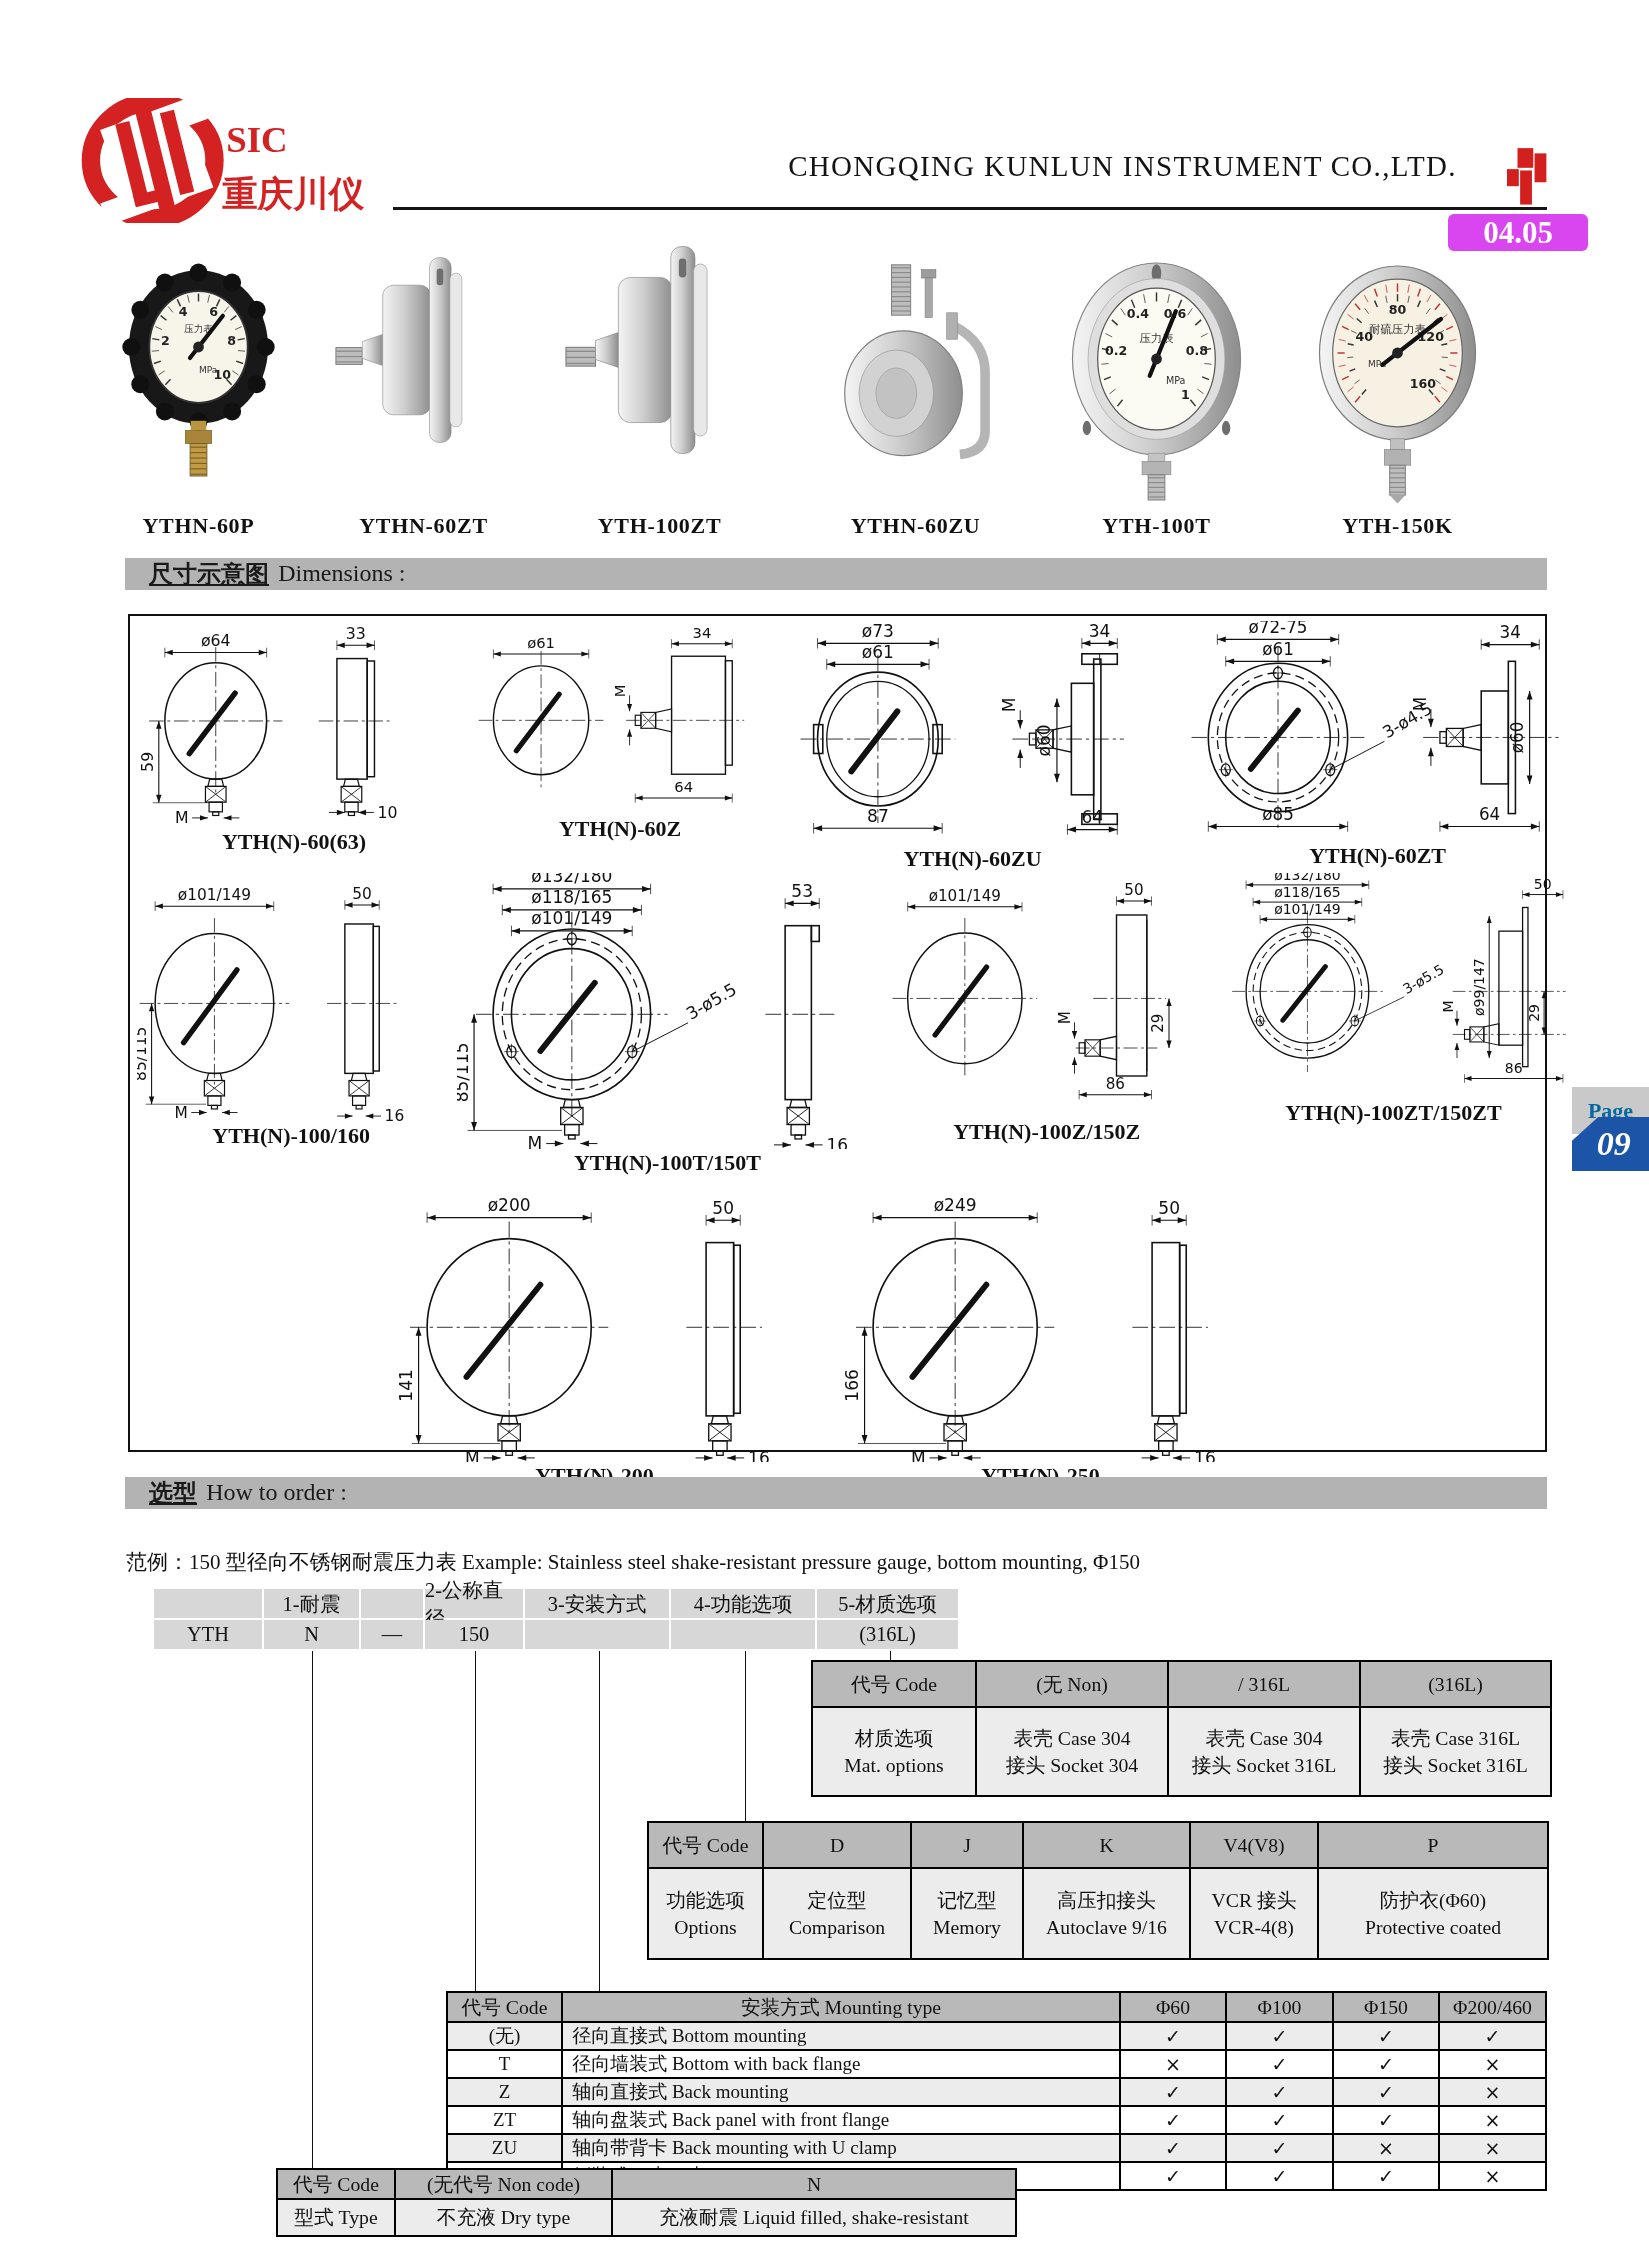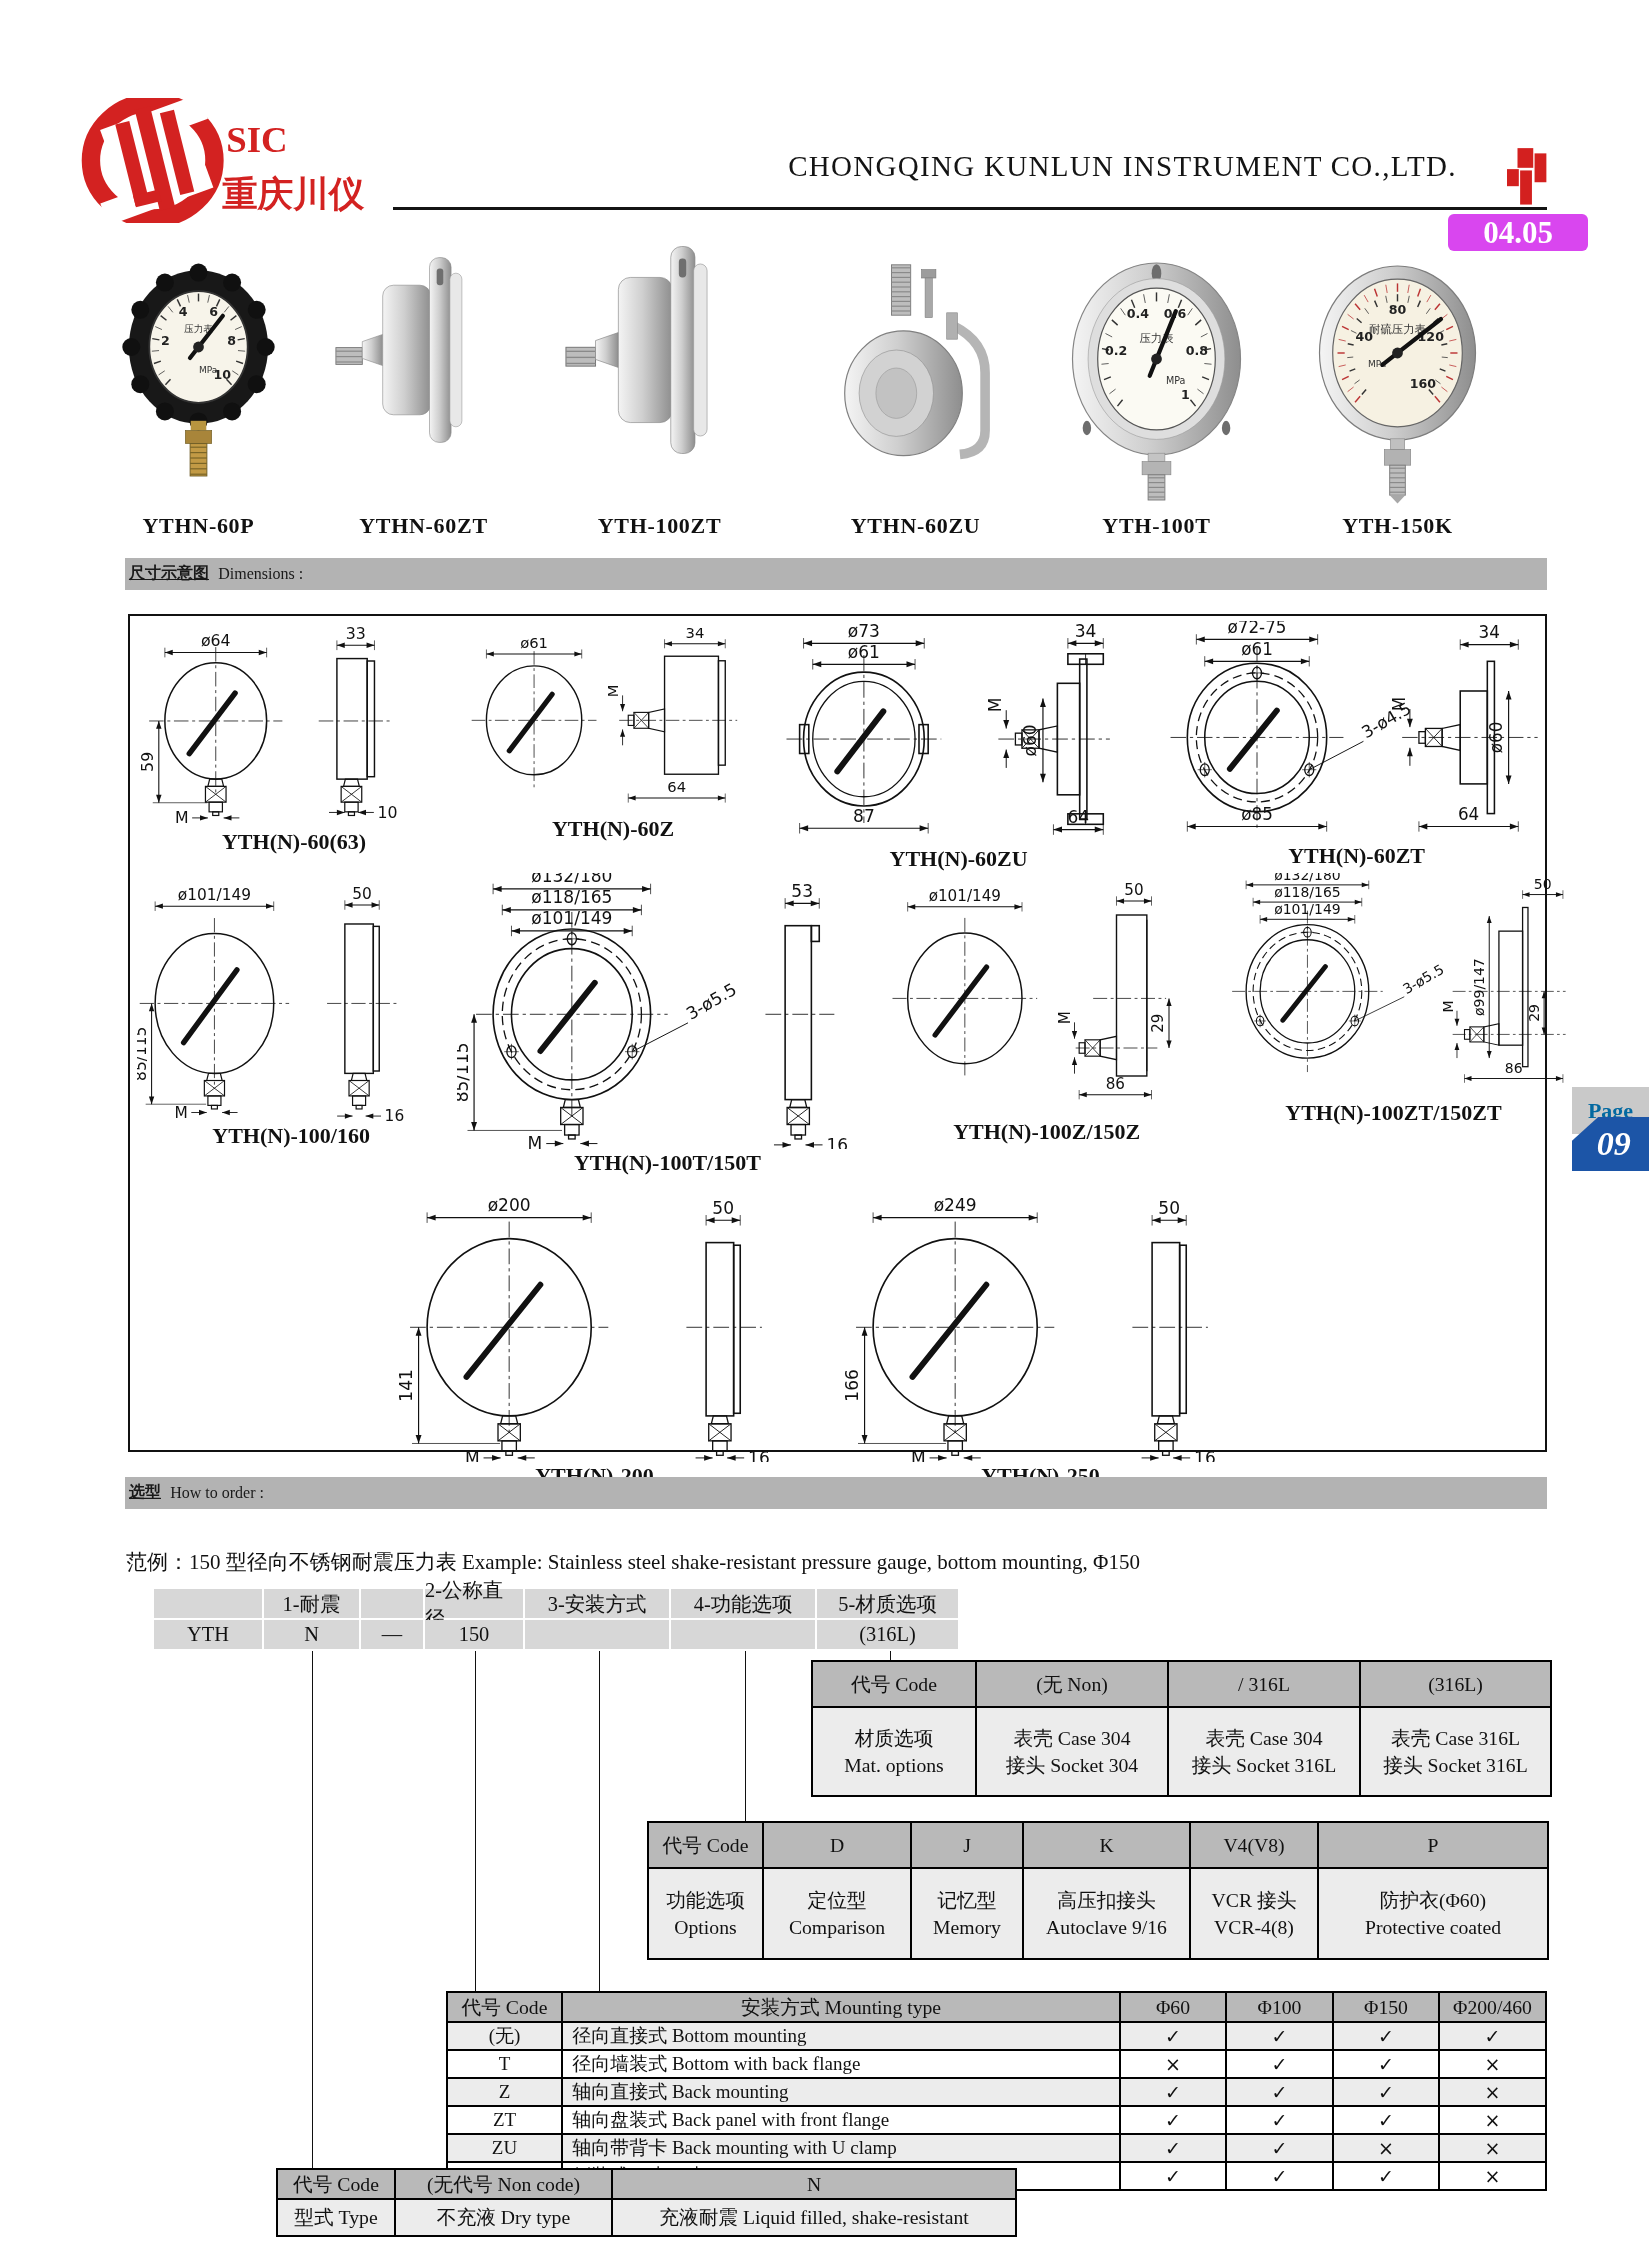--- a/index.html
+++ b/index.html
@@ -6,21 +6,21 @@
   #page{position:relative;width:1650px;height:2250px;background:#fff;font-family:"Liberation Serif",serif;color:#111;overflow:hidden;}
   .abs{position:absolute;}
   
   #company{position:absolute;left:689px;top:150px;width:867px;text-align:center;font-size:29px;letter-spacing:1.3px;color:#141414;}
   #head-rule{position:absolute;left:393px;top:207px;width:1154px;height:2.6px;background:#141414;}
   #code-badge{position:absolute;left:1448px;top:214px;width:140px;height:37px;background:#d946ef;border-radius:5.9px;color:#fff;font-size:31px;display:flex;align-items:center;justify-content:center;font-weight:bold;}
   
   .product{position:absolute;top:230px;width:227px;height:309px;display:flex;flex-direction:column;align-items:center;}
   .plabel{margin-top:auto;font-size:22px;font-weight:bold;letter-spacing:0.7px;}
   
-  .secbar{position:absolute;left:125px;width:1422px;height:31.5px;background:#b3b3b3;display:flex;align-items:center;padding-left:4px;box-sizing:border-box;font-size:16px;color:#1a1a1a;}
+  .secbar{position:absolute;left:125px;width:1422px;height:31.5px;background:#b3b3b3;display:flex;align-items:center;padding-left:24px;box-sizing:border-box;font-size:24px;color:#1a1a1a;}
   .secbar .cn{text-decoration:underline;margin-right:9.2px;font-weight:bold;}
   
   #dimbox{position:absolute;left:128px;top:614px;width:1419px;height:838px;border:2px solid #111;box-sizing:border-box;}
   .drow{position:absolute;left:0;width:100%;display:flex;justify-content:flex-start;}
   .dcell{display:flex;flex-direction:column;align-items:center;}
   .dcap{font-size:22px;font-weight:bold;margin-top:1.3px;}
   
   #pagebadge{position:absolute;left:1572px;top:1087px;width:77px;height:84px;}
   #pagebadge .pg{position:absolute;top:0;left:0;width:77px;height:47px;background:#c9c9c9;display:flex;align-items:center;justify-content:center;font-size:22px;font-weight:bold;color:#0369a1;}
   #pagebadge .num{position:absolute;top:30px;left:0;width:77px;height:54px;background:#1c55a7;clip-path:polygon(0 44%,34% 0,100% 0,100% 100%,0 100%);display:flex;align-items:center;justify-content:center;font-size:34px;font-weight:bold;font-style:italic;color:#fff;padding-left:6.6px;box-sizing:border-box;text-align:right;}
@@ -352,21 +352,21 @@
         </svg></div>
       <div class="plabel">YTH-150K</div>
     </div>
 
   <div class="secbar" style="top:558px;">
     <span class="cn">尺寸示意图</span>
     <span>Dimensions :</span>
   </div>
 
   <div id="dimbox">
-    <div class="drow" style="top:5.3px;padding-left:6.6px;gap:14px;" id="dim-row-1">
+    <div class="drow" style="top:5.3px;padding-left:6.6px;gap:21px;" id="dim-row-1">
         <div class="dcell" style="width: 315px;">
           <svg width="315" height="206" viewBox="0 0 520 340">
             <ellipse cx="130" cy="165" rx="84" ry="96" fill="none" stroke="#111" stroke-width="2.5"></ellipse>
             <line x1="20" y1="165" x2="240" y2="165" stroke="#111" stroke-width="1.3" stroke-dasharray="24 6 5 6"></line>
             <line x1="130" y1="43" x2="130" y2="287" stroke="#111" stroke-width="1.3" stroke-dasharray="24 6 5 6"></line>
             <line x1="86.32" y1="218.76" x2="161.92000000000002" y2="118.92" stroke="#111" stroke-width="9" stroke-linecap="round"></line>
             <polygon points="120,261 140,261 143,273 117,273" fill="none" stroke="#111" stroke-width="2"></polygon>
             <rect x="113" y="273" width="34" height="26" fill="none" stroke="#111" stroke-width="2"></rect>
             <line x1="113" y1="273" x2="147" y2="299" stroke="#111" stroke-width="1.4"></line>
             <line x1="147" y1="273" x2="113" y2="299" stroke="#111" stroke-width="1.4"></line>

